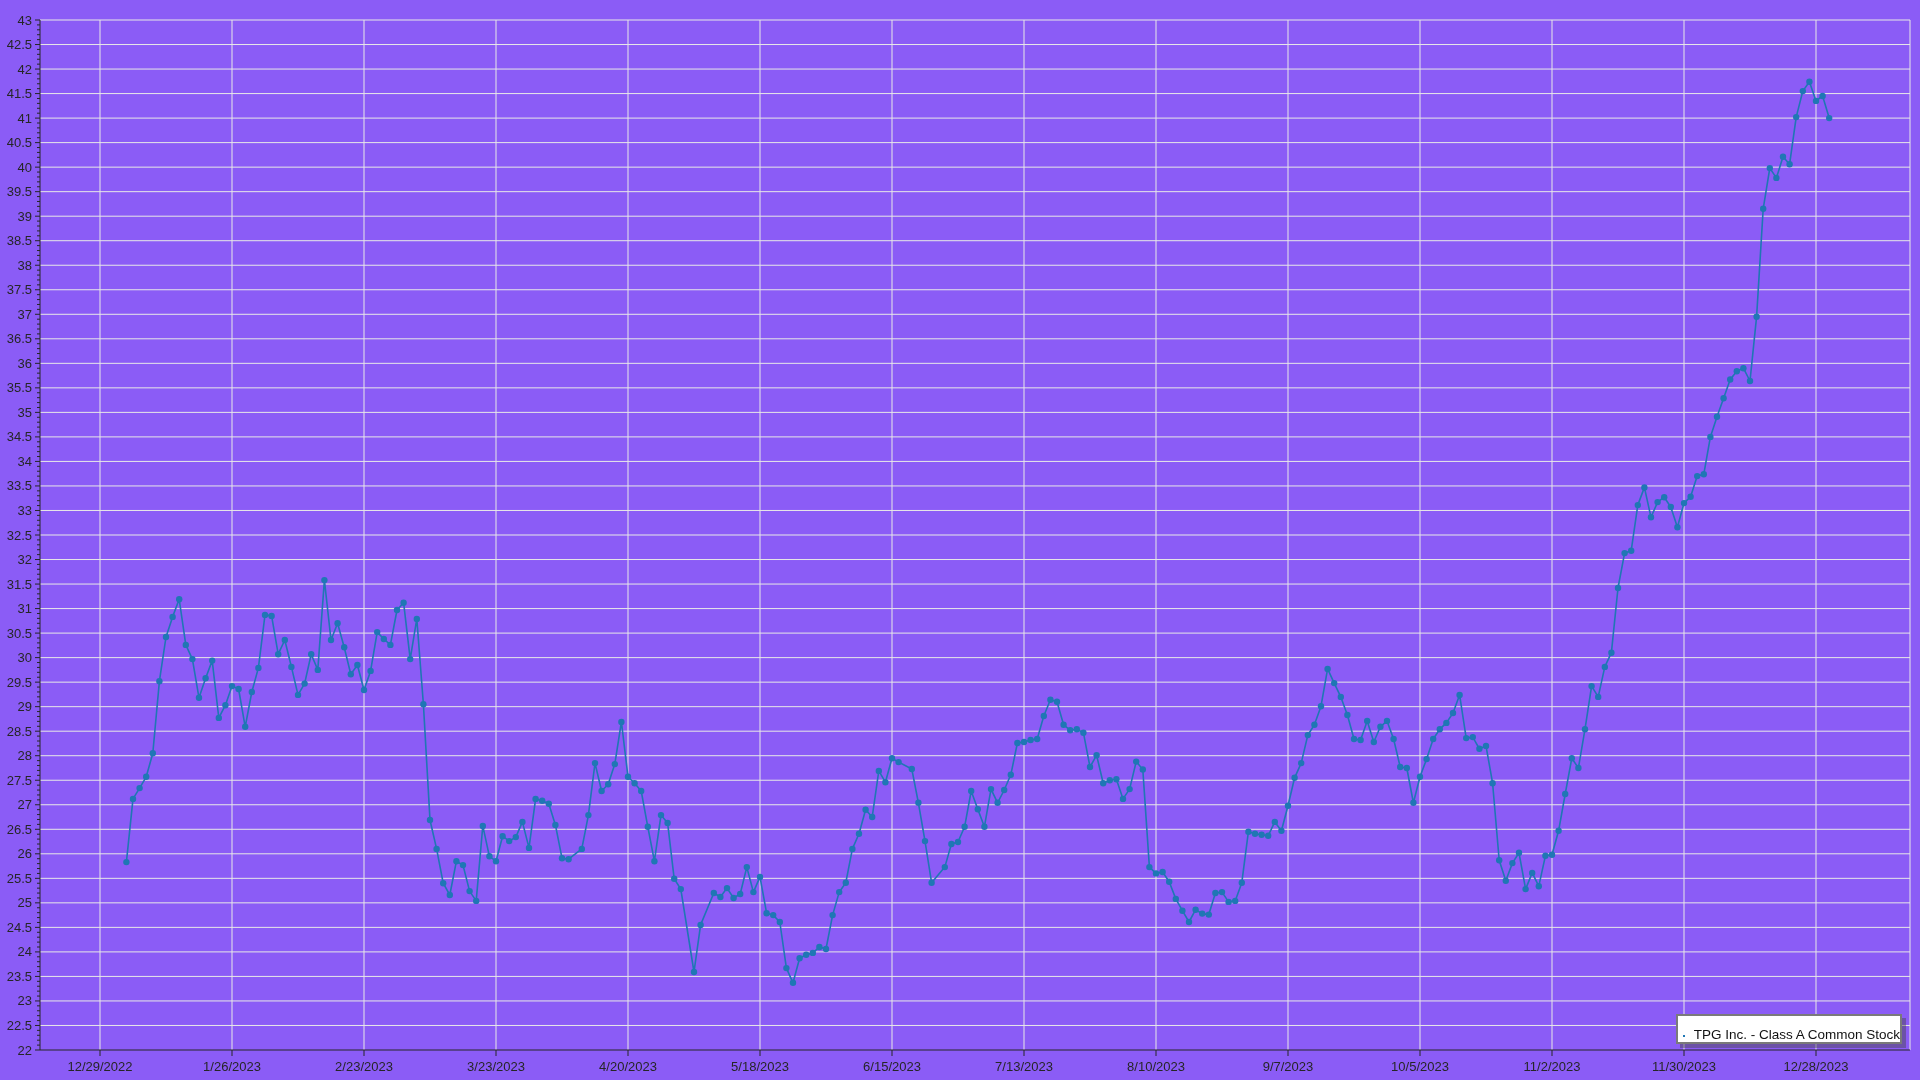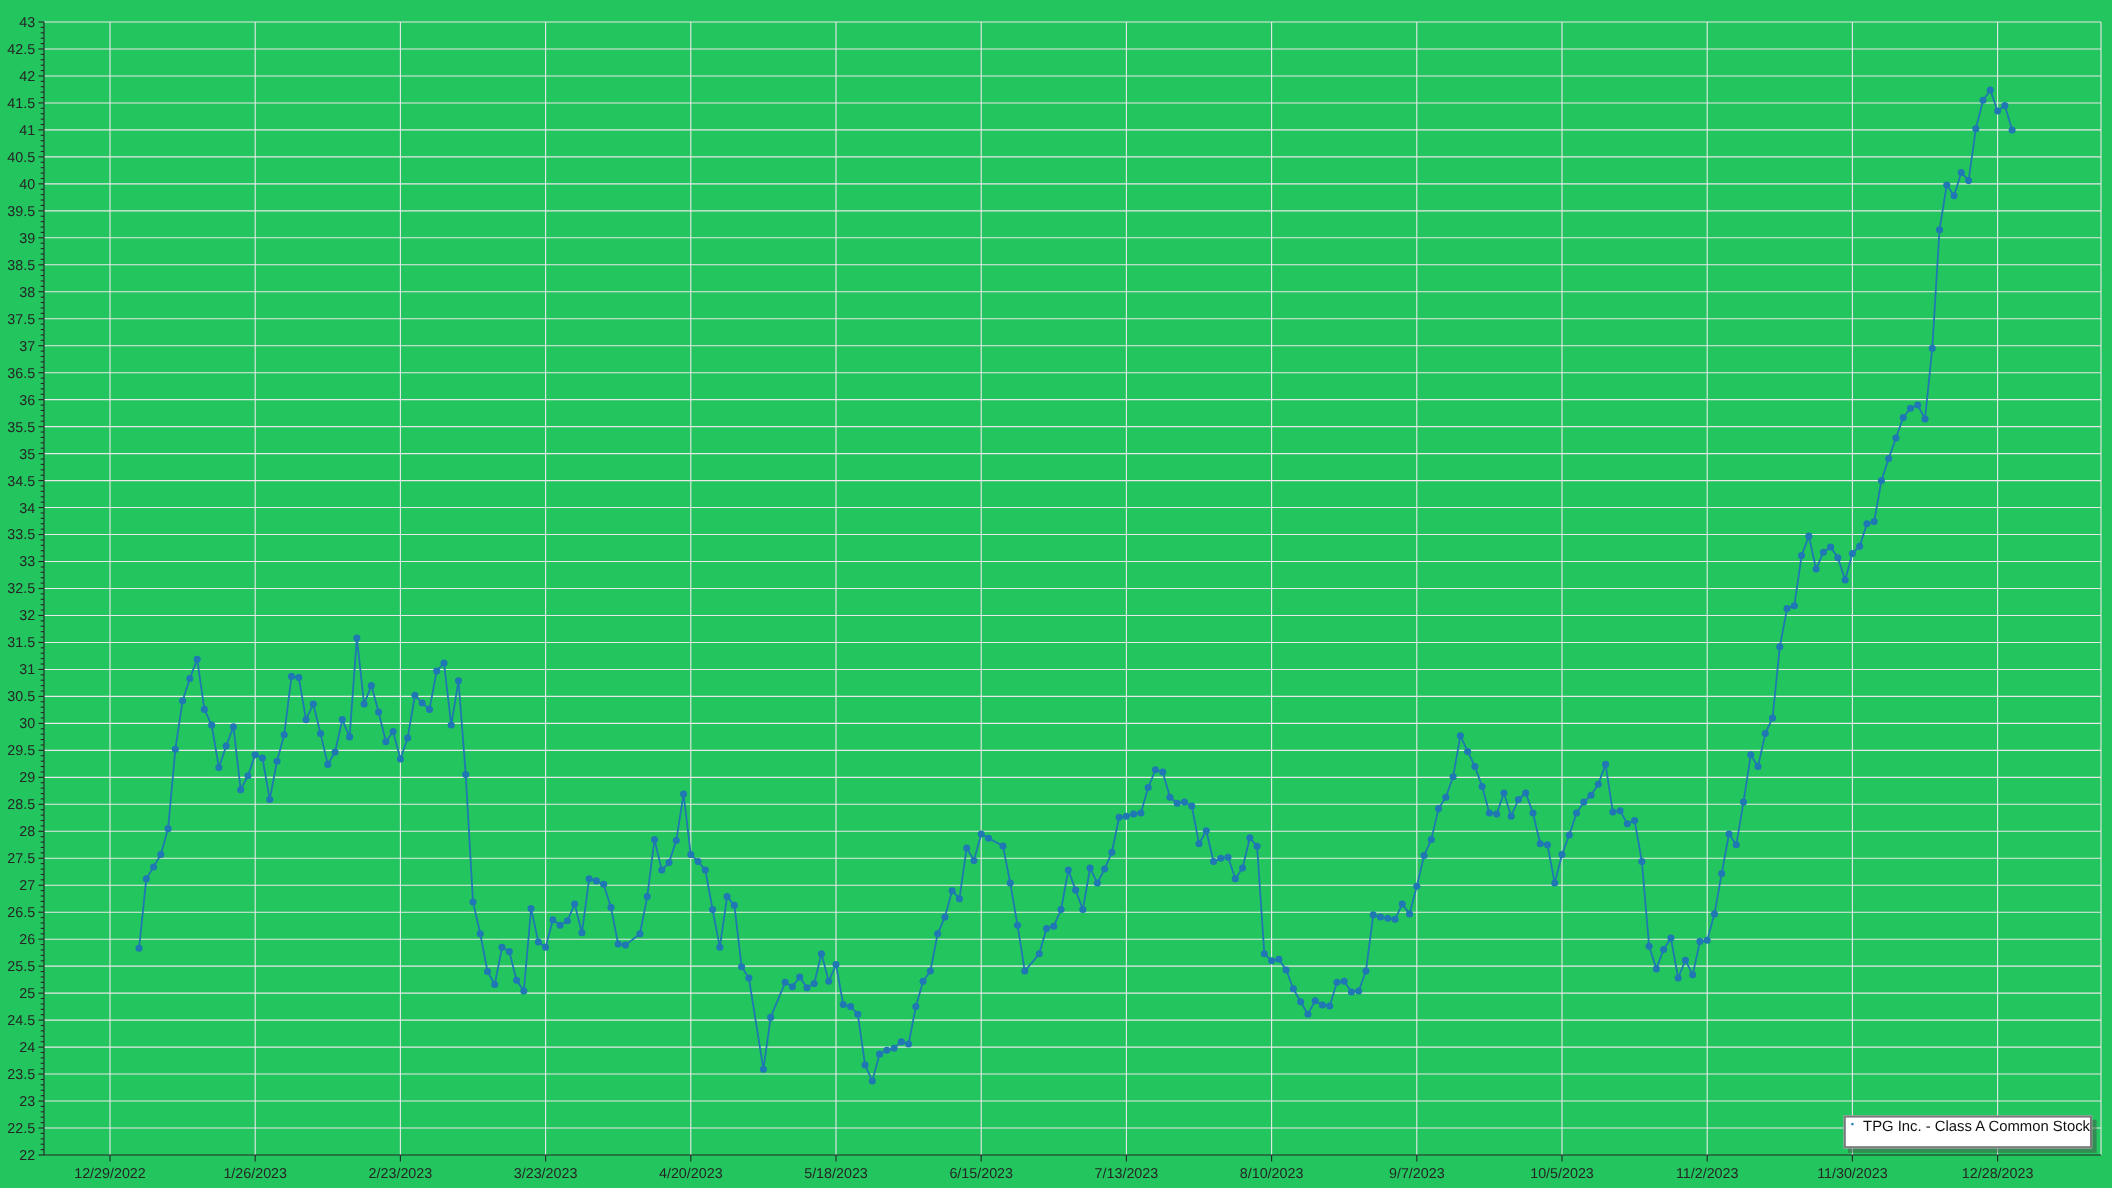--- a/index.html
+++ b/index.html
@@ -1,36 +1,36 @@
 <!DOCTYPE html>
 <html><head>
 <meta charset="utf-8">
 <style>
   html, body { margin: 0; padding: 0; background: #ffffff; }
   #stage {
     position: relative;
     width: 1920px; height: 1080px;
-    background: #22c55e;
+    background: #8b5cf6;
     font-family: "Liberation Sans", sans-serif;
     overflow: hidden;
   }
   #chart-svg { position: absolute; left: 0; top: 0; }
   .grid-line   { stroke: #e8e8e8; stroke-width: 1; }
   .axis-line   { stroke: #262626; stroke-width: 1; }
   .tick-major  { stroke: #262626; stroke-width: 1; }
   .tick-minor  { stroke: #262626; stroke-width: 1; }
   .axis-text   { fill: #262626; font-size: 13px; font-family: "Liberation Sans", sans-serif; }
   #legend-box {
     position: absolute;
     left: 1676px; top: 1014px;
     width: 226px; height: 30px;
     background: #ffffff;
     border: 2px solid #7a7a7a;
     box-shadow: 4px 4px 0 rgba(70,70,70,0.45);
-    display: flex; align-items: flex-start;
+    display: flex; align-items: flex-end;
     box-sizing: border-box;
     padding-left: 4px;
     cursor: default;
   }
   #legend-label {
     font-size: 13.5px;
     color: #111111;
     margin-left: 9px;
     white-space: nowrap;
   }

